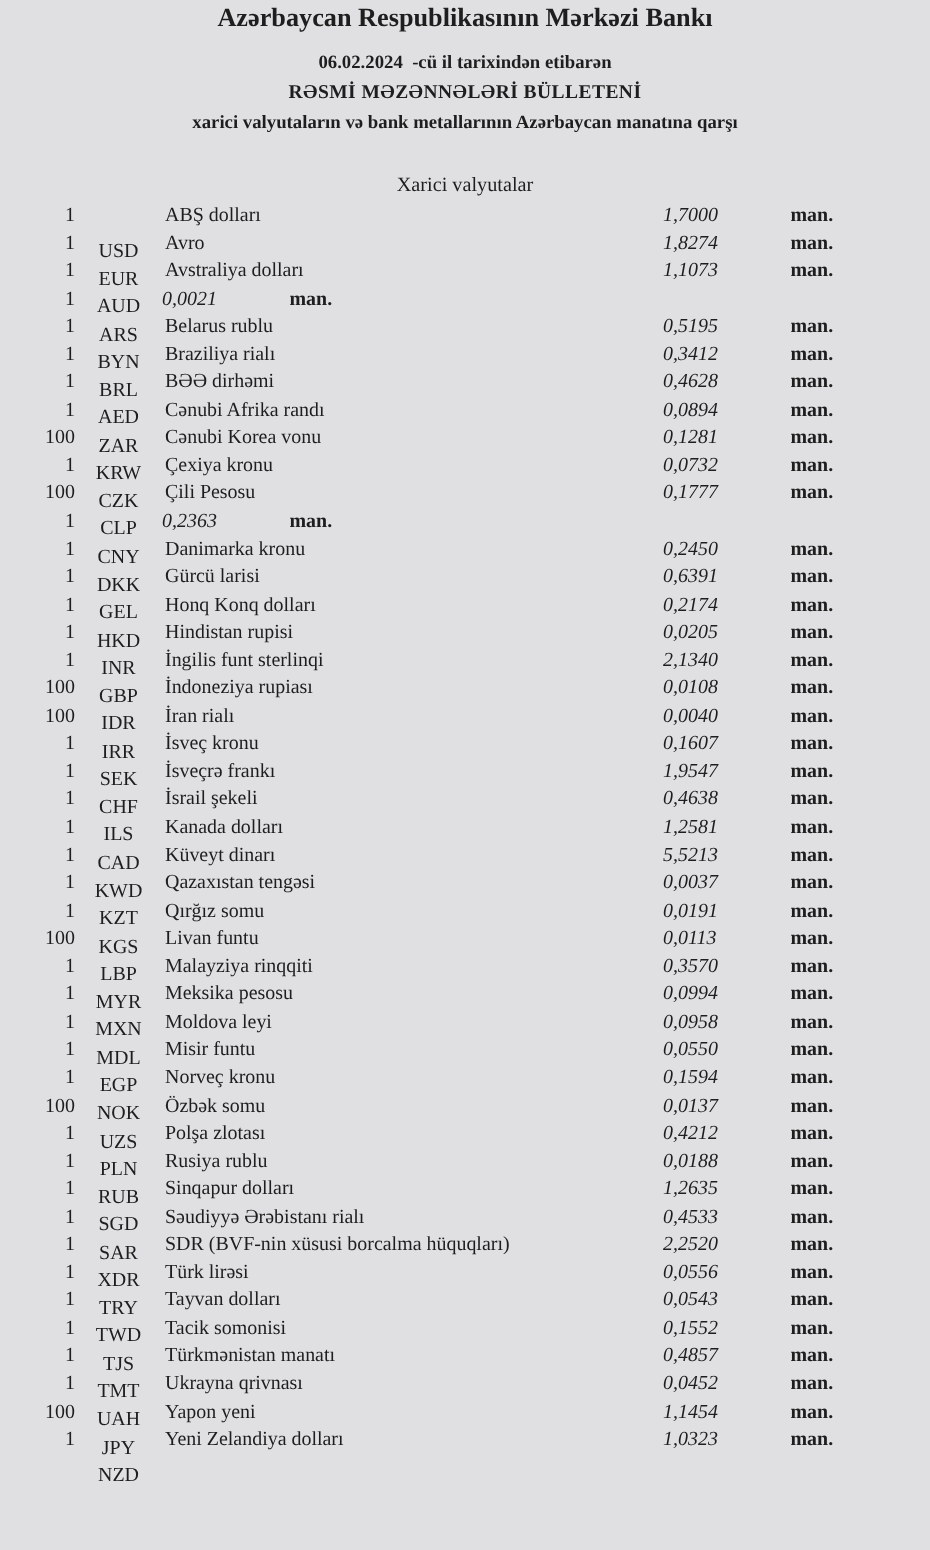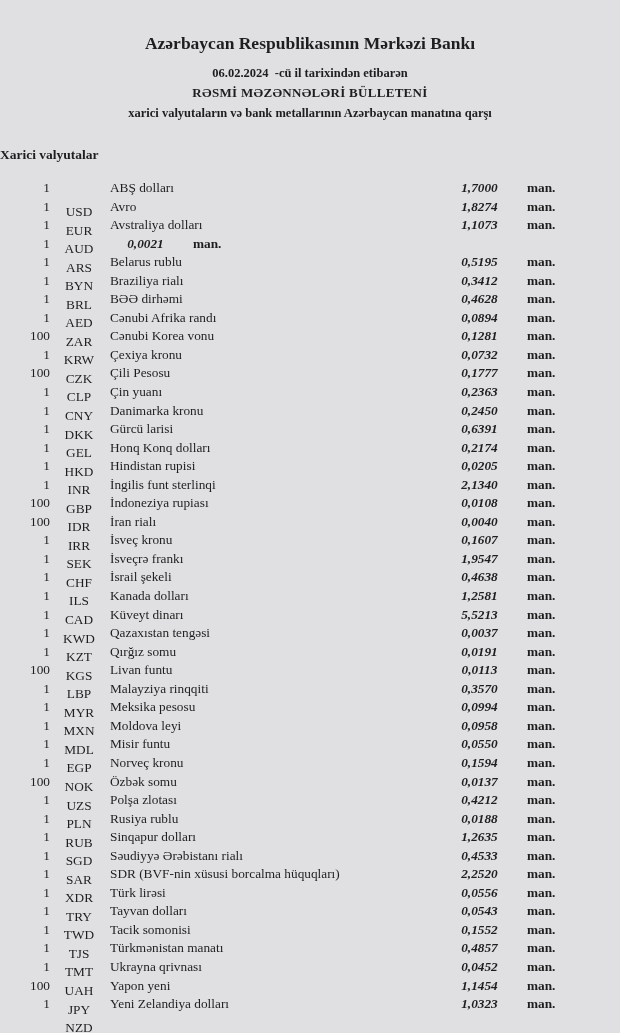--- a/index.html
+++ b/index.html
@@ -4,60 +4,61 @@
 <style>
   html, body { margin: 0; padding: 0; }
   body {
     width: 620px;
     height: 1033px;
     background: #e0e0e3;
     color: #1e1e1e;
     font-family: "Liberation Serif", "DejaVu Serif", serif;
     overflow: hidden;
   }
-  .doc { padding-top: 32px; }
+  .doc { padding-top: 0; }
   .bank-name {
     margin: 0 0 9px 0;
     text-align: center;
     font-size: 17.5px;
     font-weight: bold;
     line-height: 22px;
   }
   .hline {
     margin: 0;
     text-align: center;
     font-size: 12.5px;
     font-weight: bold;
     line-height: 20px;
     white-space: pre;
   }
   .bulletin-title {
     font-size: 13px;
     letter-spacing: 0.3px;
   }
   .section-title {
-    margin: 24px 0 16px 0;
+    margin: 24px 0 3px 0;
+    text-align: center;
     font-size: 13.5px;
-    font-weight: bold;
+    font-weight: normal;
     line-height: 16px;
   }
   .rates-table { padding-right: 53px; }
   .row {
     display: flex;
     height: 18.56px;
     line-height: 18.56px;
     font-size: 13.3px;
   }
   .c-qty  { width: 50px; text-align: right; }
   .c-code { width: 58px; text-align: center; margin-top: 24px; }
   .c-name { flex: 1; padding-left: 2px; }
   .c-rate {
     width: 75px;
-    text-align: center;
-    font-weight: bold;
+    text-align: left;
+    font-weight: normal;
     font-style: italic;
   }
   .c-unit {
     width: 40px;
     padding-left: 10px;
     box-sizing: content-box;
     font-weight: bold;
   }
 </style>
 </head>
@@ -157,21 +158,20 @@
       <span class="c-qty">100</span>
       <span class="c-code">CLP</span>
       <span class="c-name">Çili Pesosu</span>
       <span class="c-rate">0,1777</span>
       <span class="c-unit">man.</span>
     </div>
 
     <div class="row">
       <span class="c-qty">1</span>
       <span class="c-code">CNY</span>
-      <span class="c-name">Çin yuanı</span>
       <span class="c-rate">0,2363</span>
       <span class="c-unit">man.</span>
     </div>
 
     <div class="row">
       <span class="c-qty">1</span>
       <span class="c-code">DKK</span>
       <span class="c-name">Danimarka kronu</span>
       <span class="c-rate">0,2450</span>
       <span class="c-unit">man.</span>

